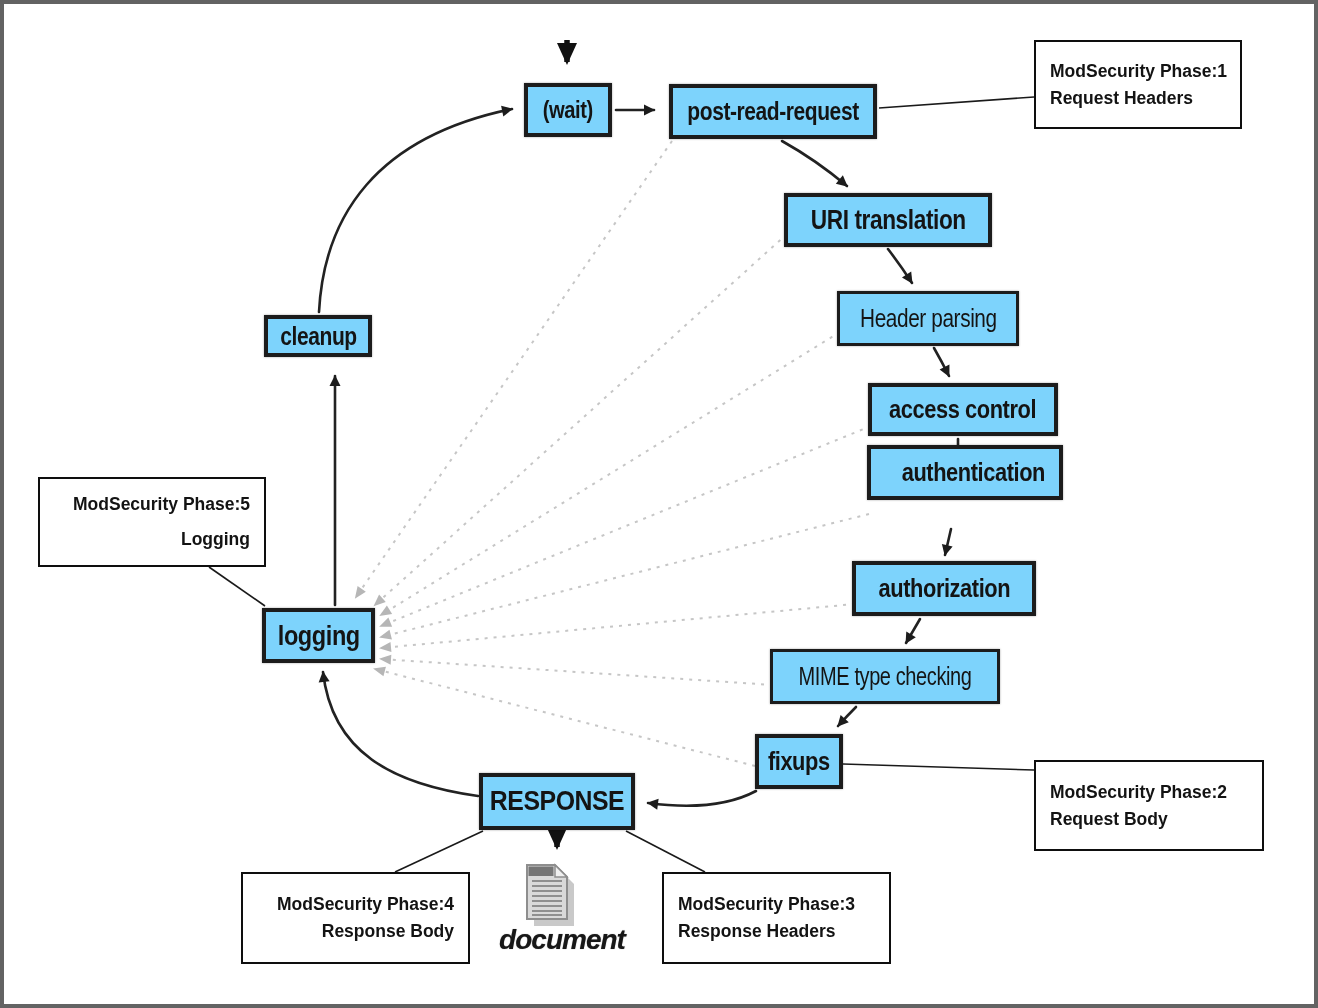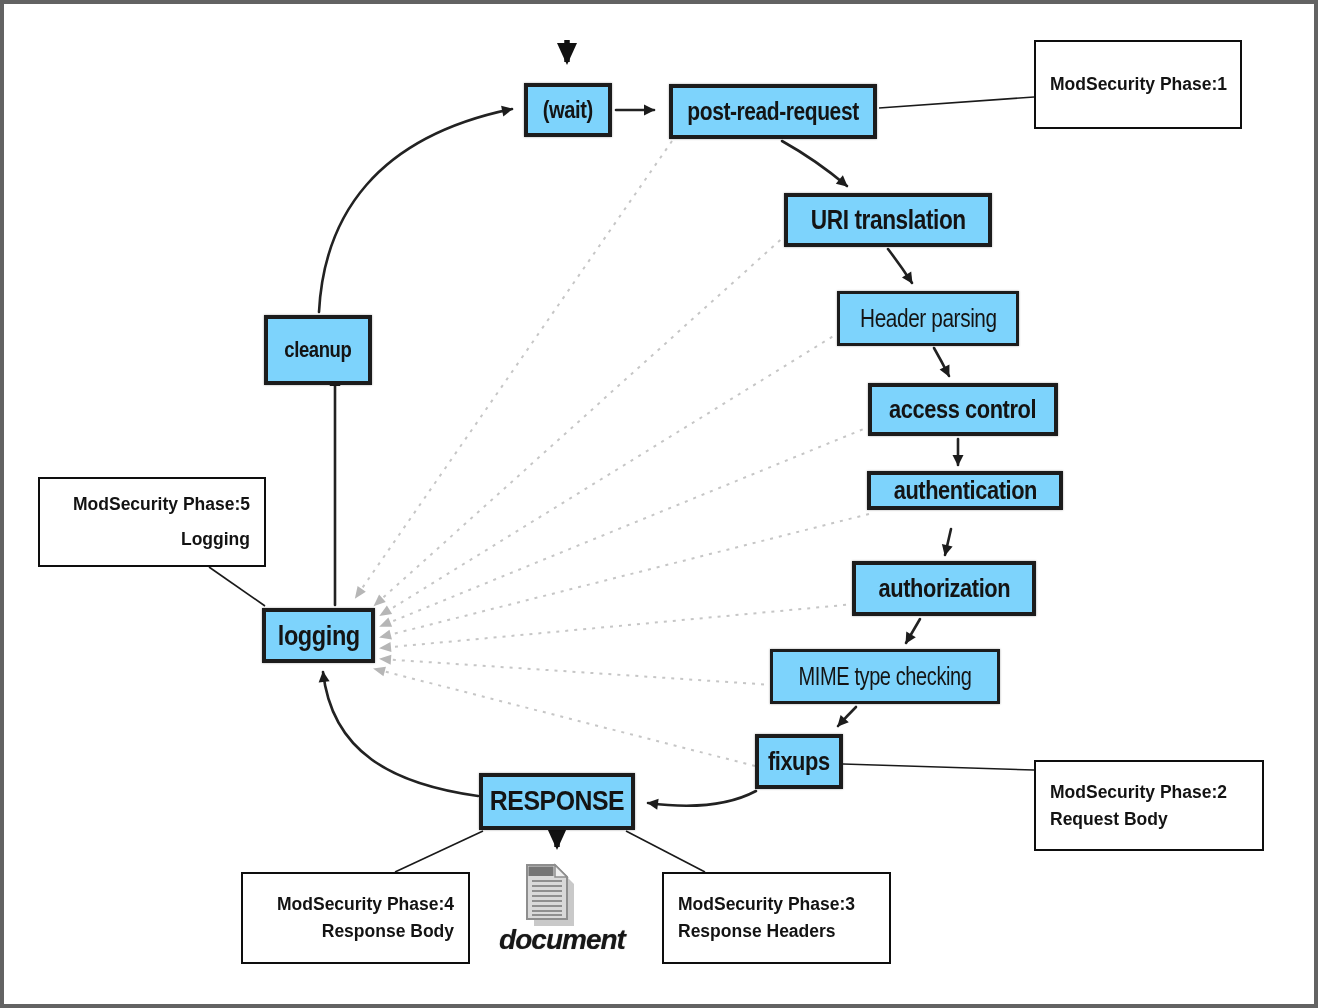--- a/index.html
+++ b/index.html
@@ -140,21 +140,21 @@
     </div>
 
   <div class="stage light" style="left:833px; top:287px; width:182px; height:55px; font-size:26px;">
       <span class="t">Header parsing</span>
     </div>
 
   <div class="stage heavy" style="left:864px; top:379px; width:190px; height:53px; font-size:26px;">
       <span class="t">access control</span>
     </div>
 
-  <div class="stage heavy" style="left:863px; top:467px; width:196px; height:39px; font-size:26px;">
+  <div class="stage heavy" style="left:863px; top:441px; width:196px; height:55px; font-size:26px;justify-content:flex-end;">
       <span class="t">authentication</span>
     </div>
 
   <div class="stage heavy" style="left:848px; top:557px; width:184px; height:55px; font-size:26px;">
       <span class="t">authorization</span>
     </div>
 
   <div class="stage light" style="left:766px; top:645px; width:230px; height:55px; font-size:25px;">
       <span class="t">MIME type checking</span>
     </div>
@@ -164,26 +164,27 @@
     </div>
 
   <div class="stage heavy" style="left:475px; top:769px; width:156px; height:57px; font-size:27px;">
       <span class="t" style="transform:scaleX(0.92);">RESPONSE</span>
     </div>
 
   <div class="stage heavy" style="left:258px; top:604px; width:113px; height:55px; font-size:28px;">
       <span class="t">logging</span>
     </div>
 
-  <div class="stage heavy" style="left:260px; top:311px; width:108px; height:70px; font-size:22px;">
+  <div class="stage heavy" style="left:260px; top:311px; width:108px; height:42px; font-size:25px;">
       <span class="t">cleanup</span>
     </div>
 
   <div class="callout align-left" style="left:1030px; top:36px; width:208px; height:89px;">
     <div>ModSecurity Phase:1</div>
+    <div>Request Headers</div>
   </div>
 
   <div class="callout align-left" style="left:1030px; top:724px; width:230px; height:91px;margin-top:32px;">
     <div>ModSecurity Phase:2</div>
     <div>Request Body</div>
   </div>
 
   <div class="callout align-left" style="left:658px; top:868px; width:229px; height:92px;">
     <div>ModSecurity Phase:3</div>
     <div>Response Headers</div>

